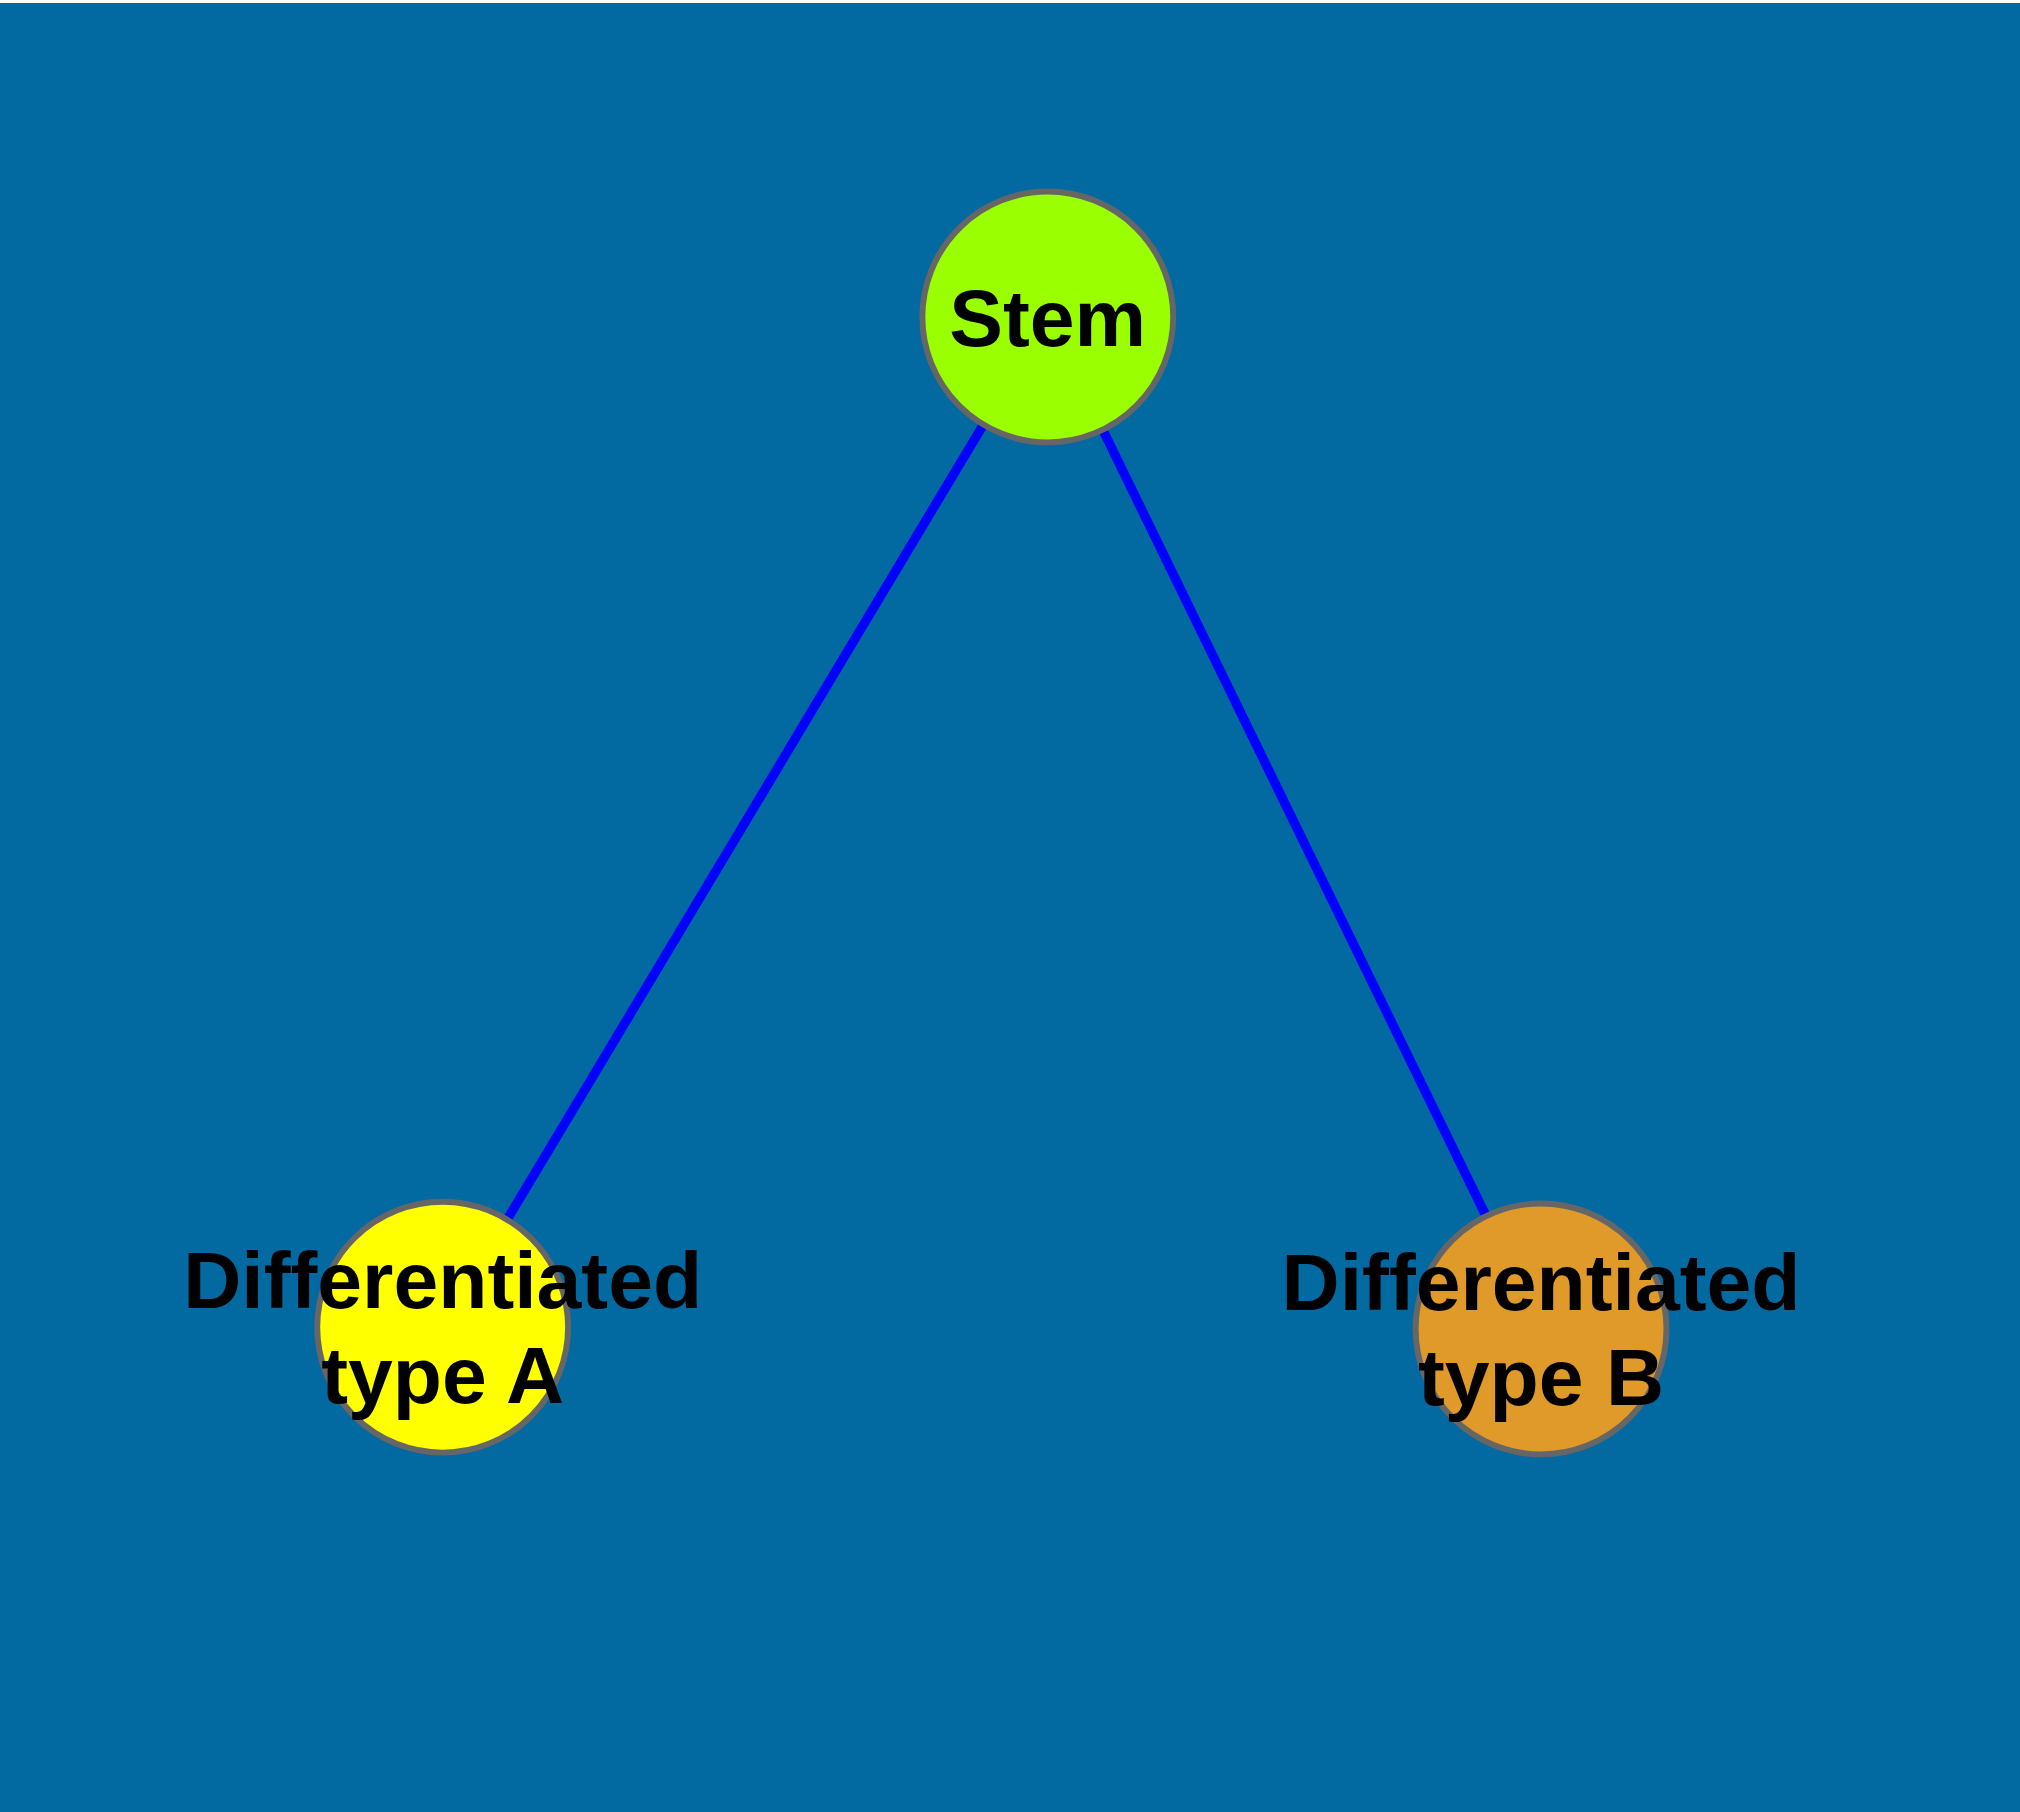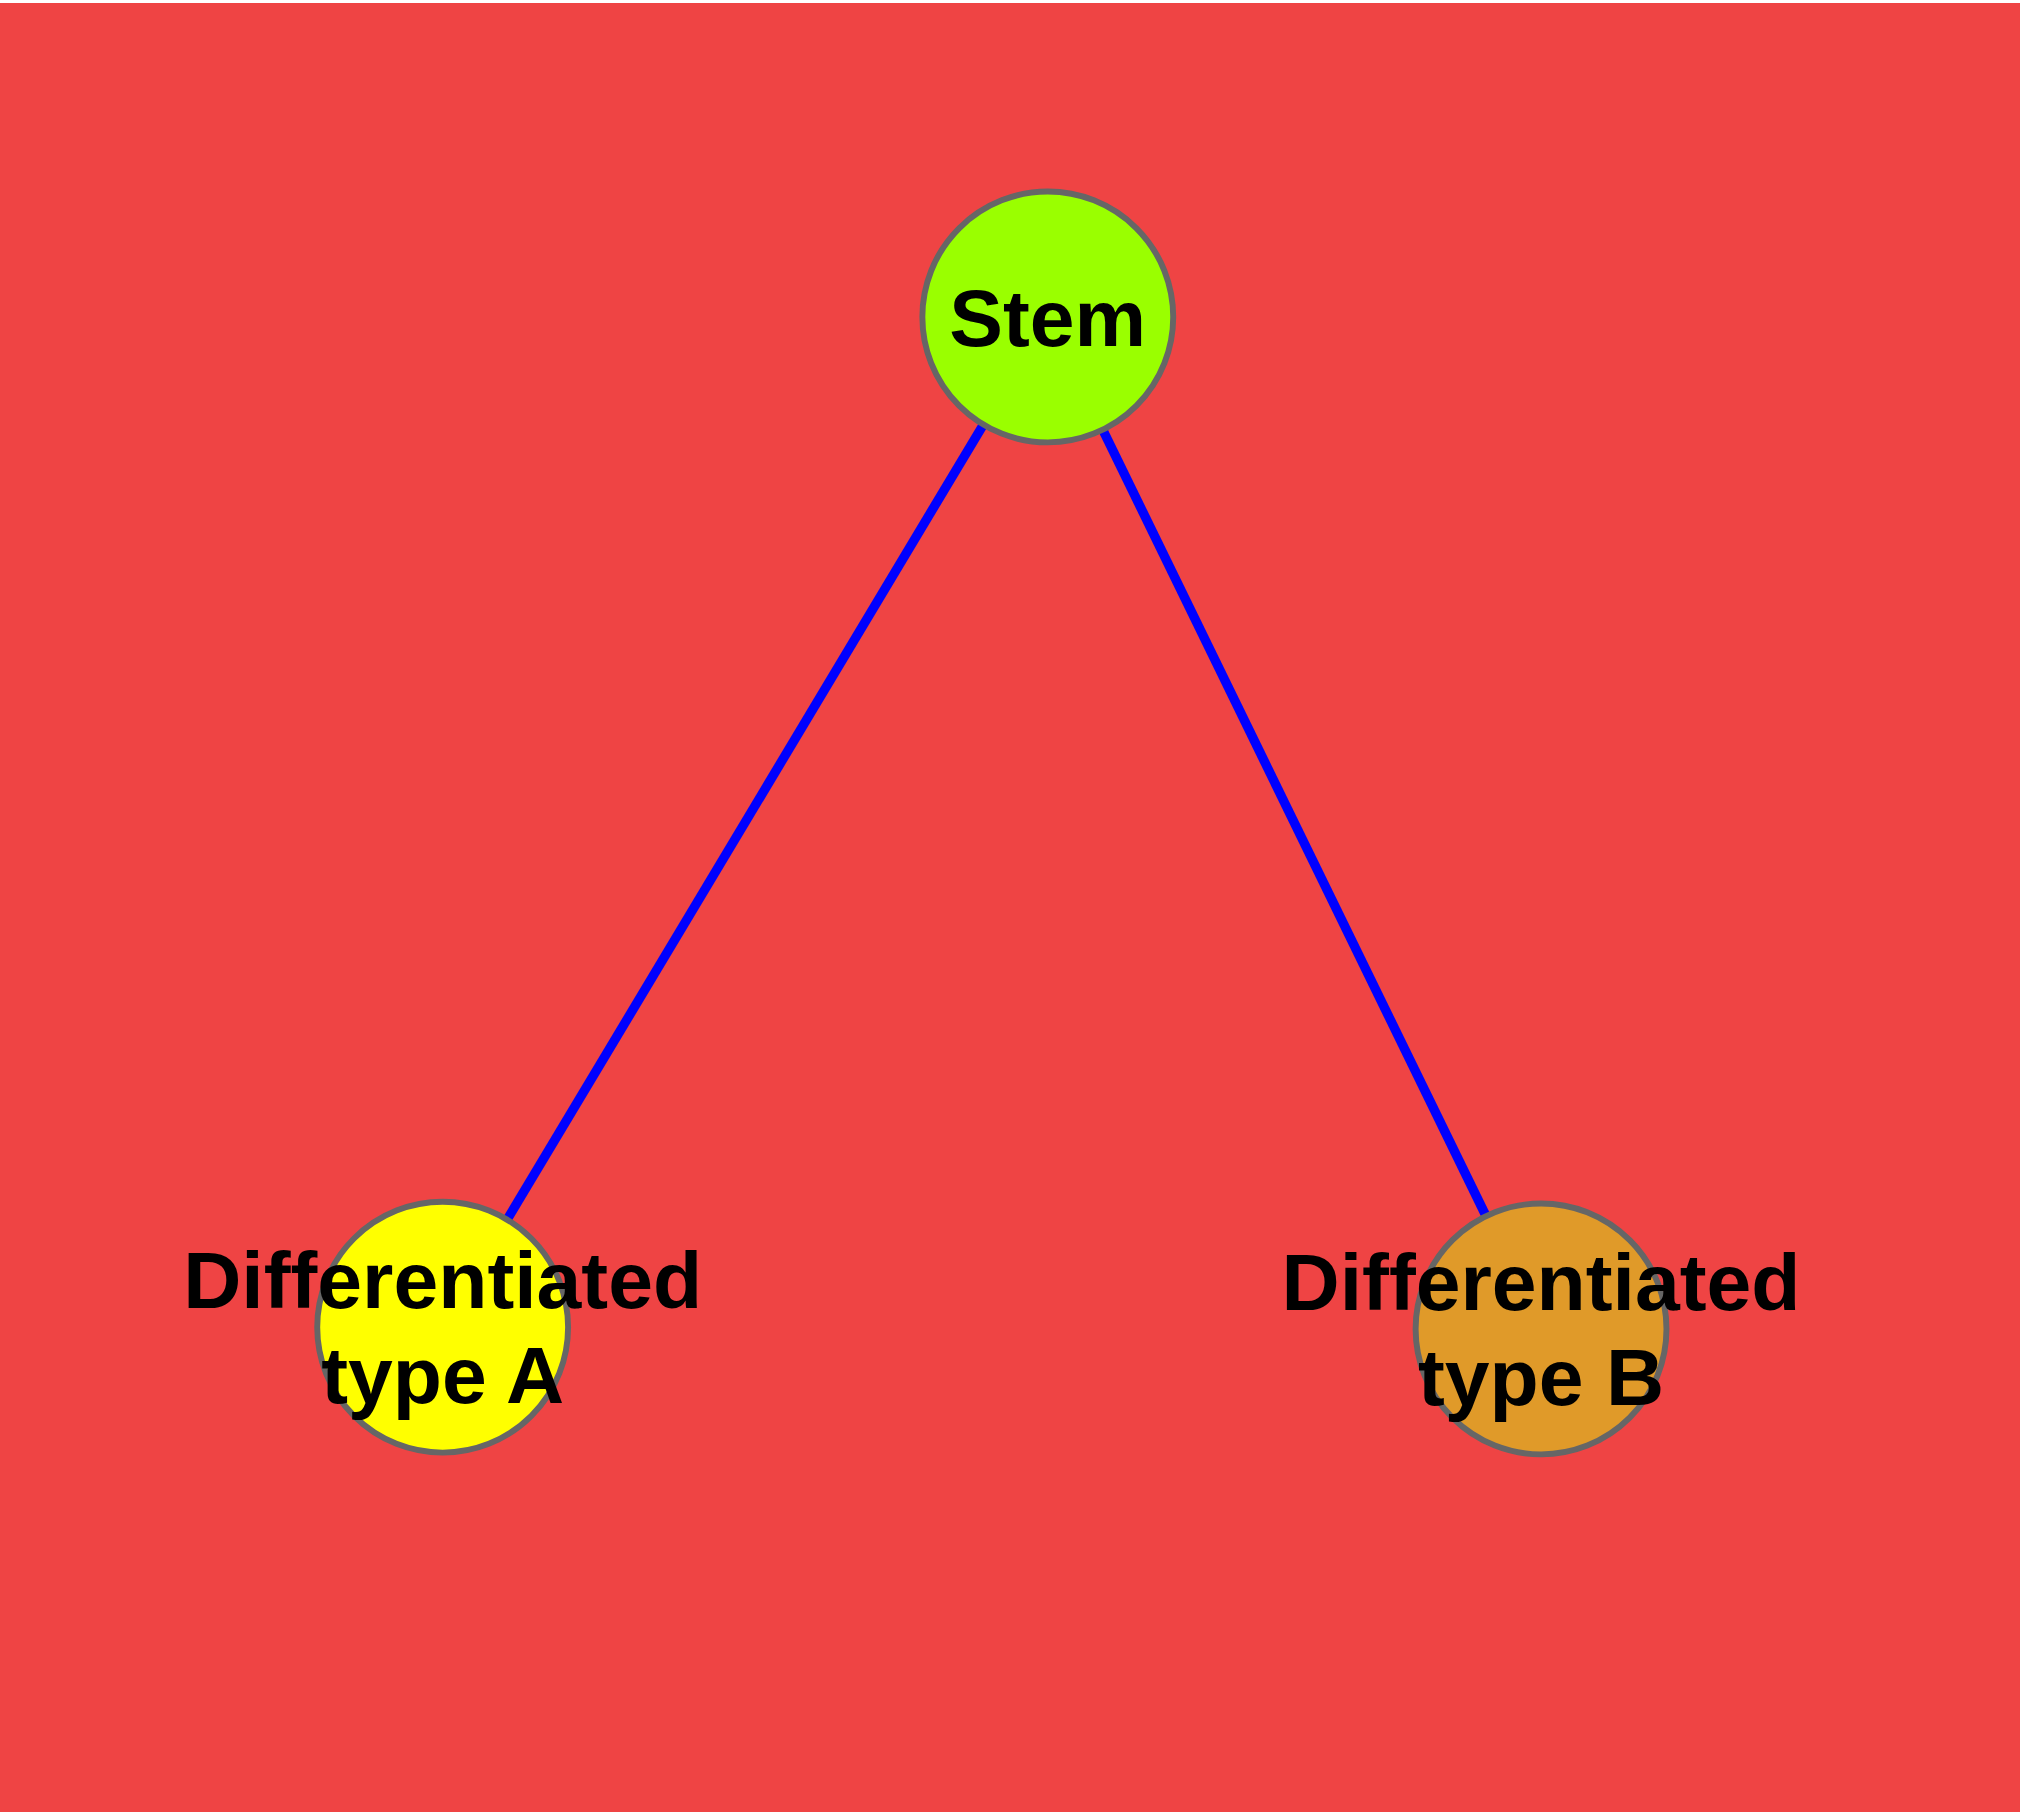--- a/index.html
+++ b/index.html
@@ -5,21 +5,21 @@
 <style>
   html, body {
     margin: 0;
     padding: 0;
     background: #ffffff;
   }
   #canvas {
     position: relative;
     width: 2021px;
     height: 1812px;
-    background: #ef4444;
+    background: #0369a1;
     overflow: hidden;
     font-family: "Liberation Sans", sans-serif;
   }
   #graph-svg {
     position: absolute;
     left: 0;
     top: 0;
     width: 2021px;
     height: 1812px;
     display: block;

